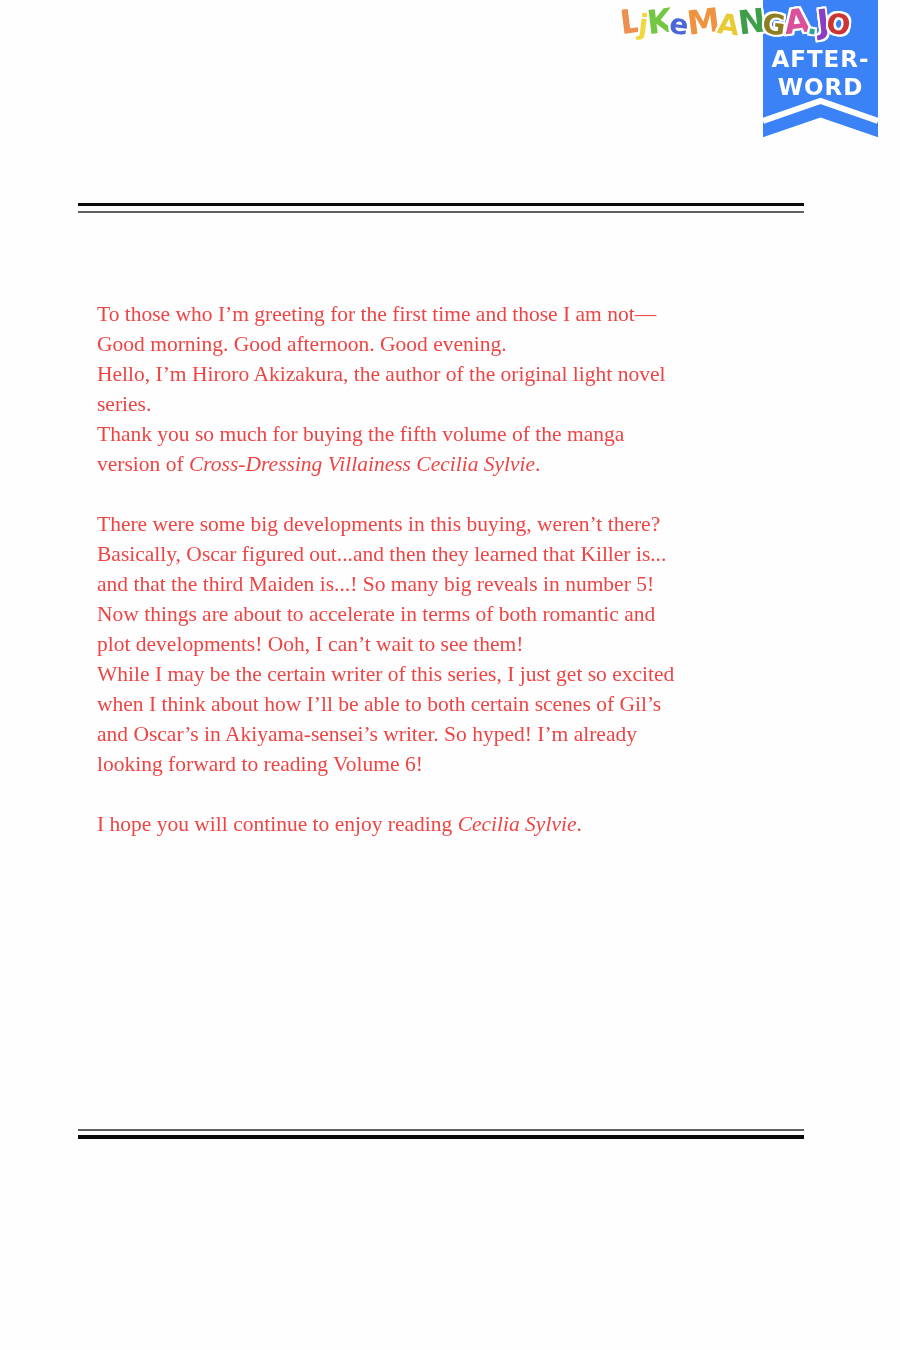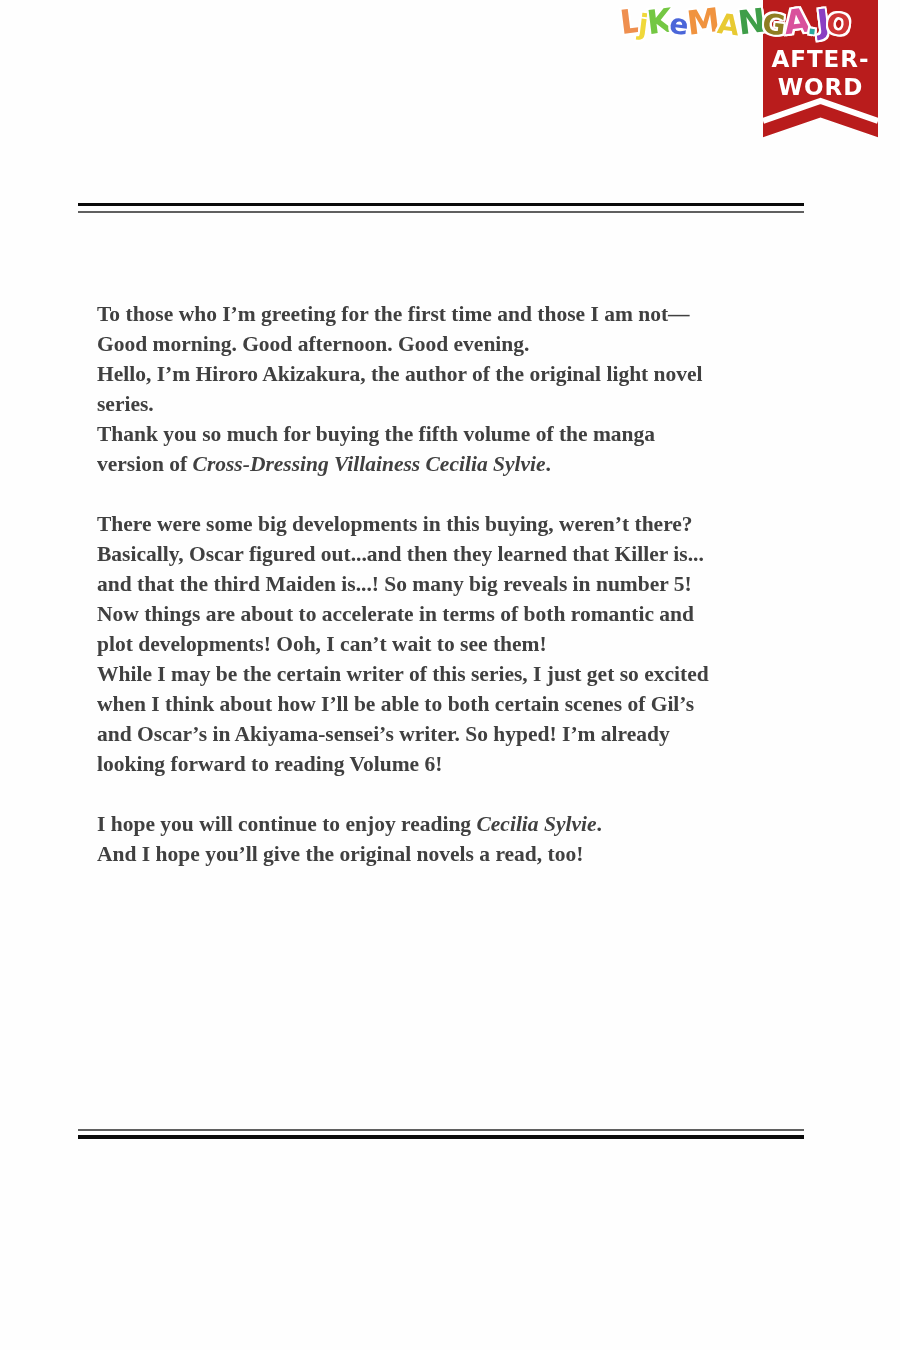--- a/index.html
+++ b/index.html
@@ -40,21 +40,21 @@
   .rule-top { top:203px; }
   .rule-top .l1 { height:3px; background:#0a0a0a; margin-bottom:5px; }
   .rule-top .l2 { height:2px; background:#606060; }
   .rule-bottom { top:1129px; }
   .rule-bottom .l1 { height:2px; background:#606060; margin-bottom:4px; }
   .rule-bottom .l2 { height:4px; background:#0a0a0a; }
 
   
   .afterword {
     position:absolute; left:97px; top:299px; width:710px;
-    font-size:21.5px; font-weight:bold; line-height:30px; color:#404040;
+    font-size:21.5px; font-weight:normal; line-height:30px; color:#ef4444;
   }
   .paragraph { margin:0 0 30px 0; }
   .paragraph:last-child { margin-bottom:12px; }
   .text-line { white-space:nowrap; }
   .text-line em { font-style:italic; }
 
   
   .signature {
     position:absolute; left:97px; top:1043px; width:693px; text-align:right;
     font-size:21.5px; font-weight:bold; line-height:30px; color:#141414;
@@ -74,21 +74,21 @@
       <span style="color: rgb(240, 147, 63);">M</span>
       <span style="color: rgb(232, 202, 50);">A</span>
       <span style="color: rgb(63, 158, 73);">N</span>
       <span style="color: rgb(143, 125, 34);">G</span>
       <span style="color: rgb(217, 80, 156);">A</span>
       <span style="color: rgb(42, 167, 156);">.</span>
       <span style="color: rgb(138, 62, 194);">J</span>
       <span style="color: rgb(207, 52, 52);">O</span>
     </div>
 
-  <div class="ribbon" style="background: #b91c1c; color: rgb(255, 255, 255);">
+  <div class="ribbon" style="background: #3b82f6; color: rgb(255, 255, 255);">
     <svg width="115" height="140">
       <polyline points="0,121 57.5,101 115,121" fill="none" stroke="#ffffff" stroke-width="6"></polyline>
     </svg>
     <div class="ribbon-text">
       <div>AFTER-</div>
       <div>WORD</div>
     </div>
   </div>
 
   <div class="rule rule-top">
@@ -111,21 +111,20 @@
         <div class="text-line"><span>and that the third Maiden is...! So many big reveals in number 5!</span></div>
         <div class="text-line"><span>Now things are about to accelerate in terms of both romantic and</span></div>
         <div class="text-line"><span>plot developments! Ooh, I can’t wait to see them!</span></div>
         <div class="text-line"><span>While I may be the certain writer of this series, I just get so excited</span></div>
         <div class="text-line"><span>when I think about how I’ll be able to both certain scenes of Gil’s</span></div>
         <div class="text-line"><span>and Oscar’s in Akiyama-sensei’s writer. So hyped! I’m already</span></div>
         <div class="text-line"><span>looking forward to reading Volume 6!</span></div>
       </div>
       <div class="paragraph">
         <div class="text-line"><span>I hope you will continue to enjoy reading </span><em>Cecilia Sylvie</em><span>.</span></div>
-        <div class="text-line"><span>And I hope you’ll give the original novels a read, too!</span></div>
       </div>
     </div>
 
 
   <div class="rule rule-bottom">
     <div class="l1"></div>
     <div class="l2"></div>
   </div>
 
 </div>

